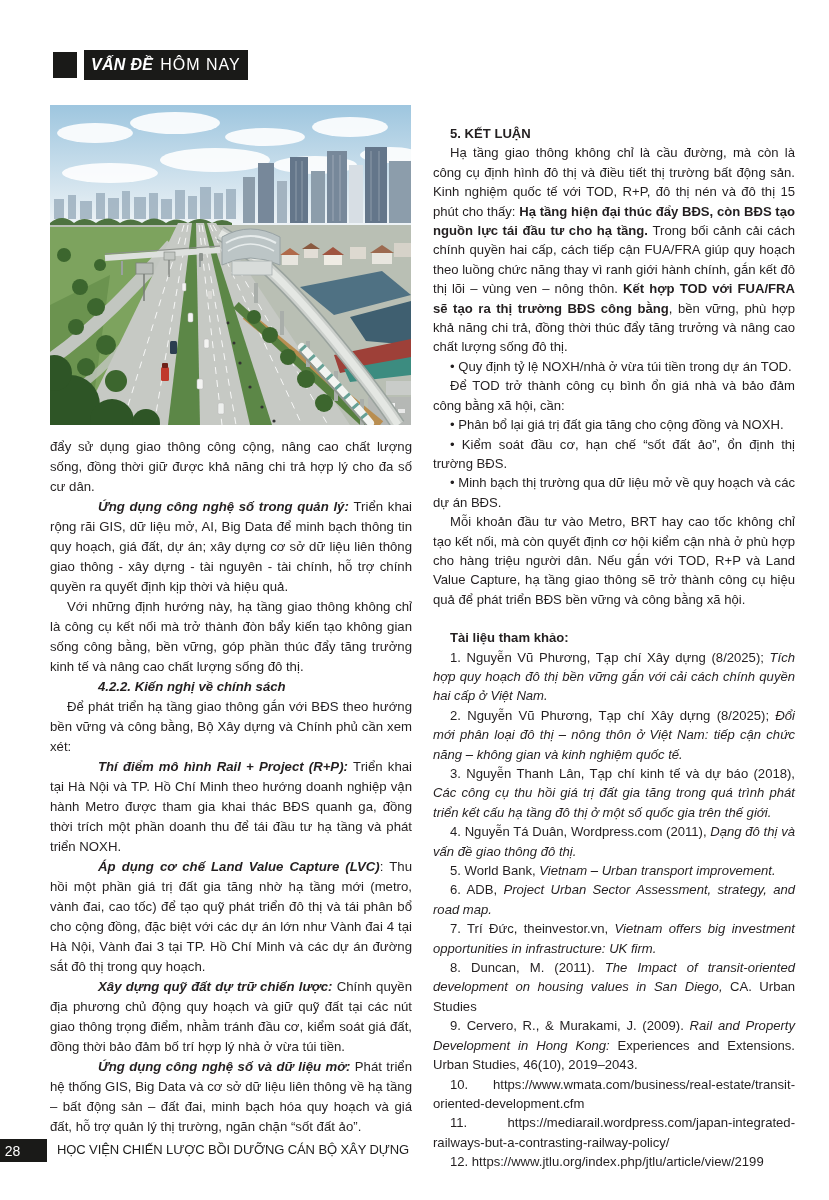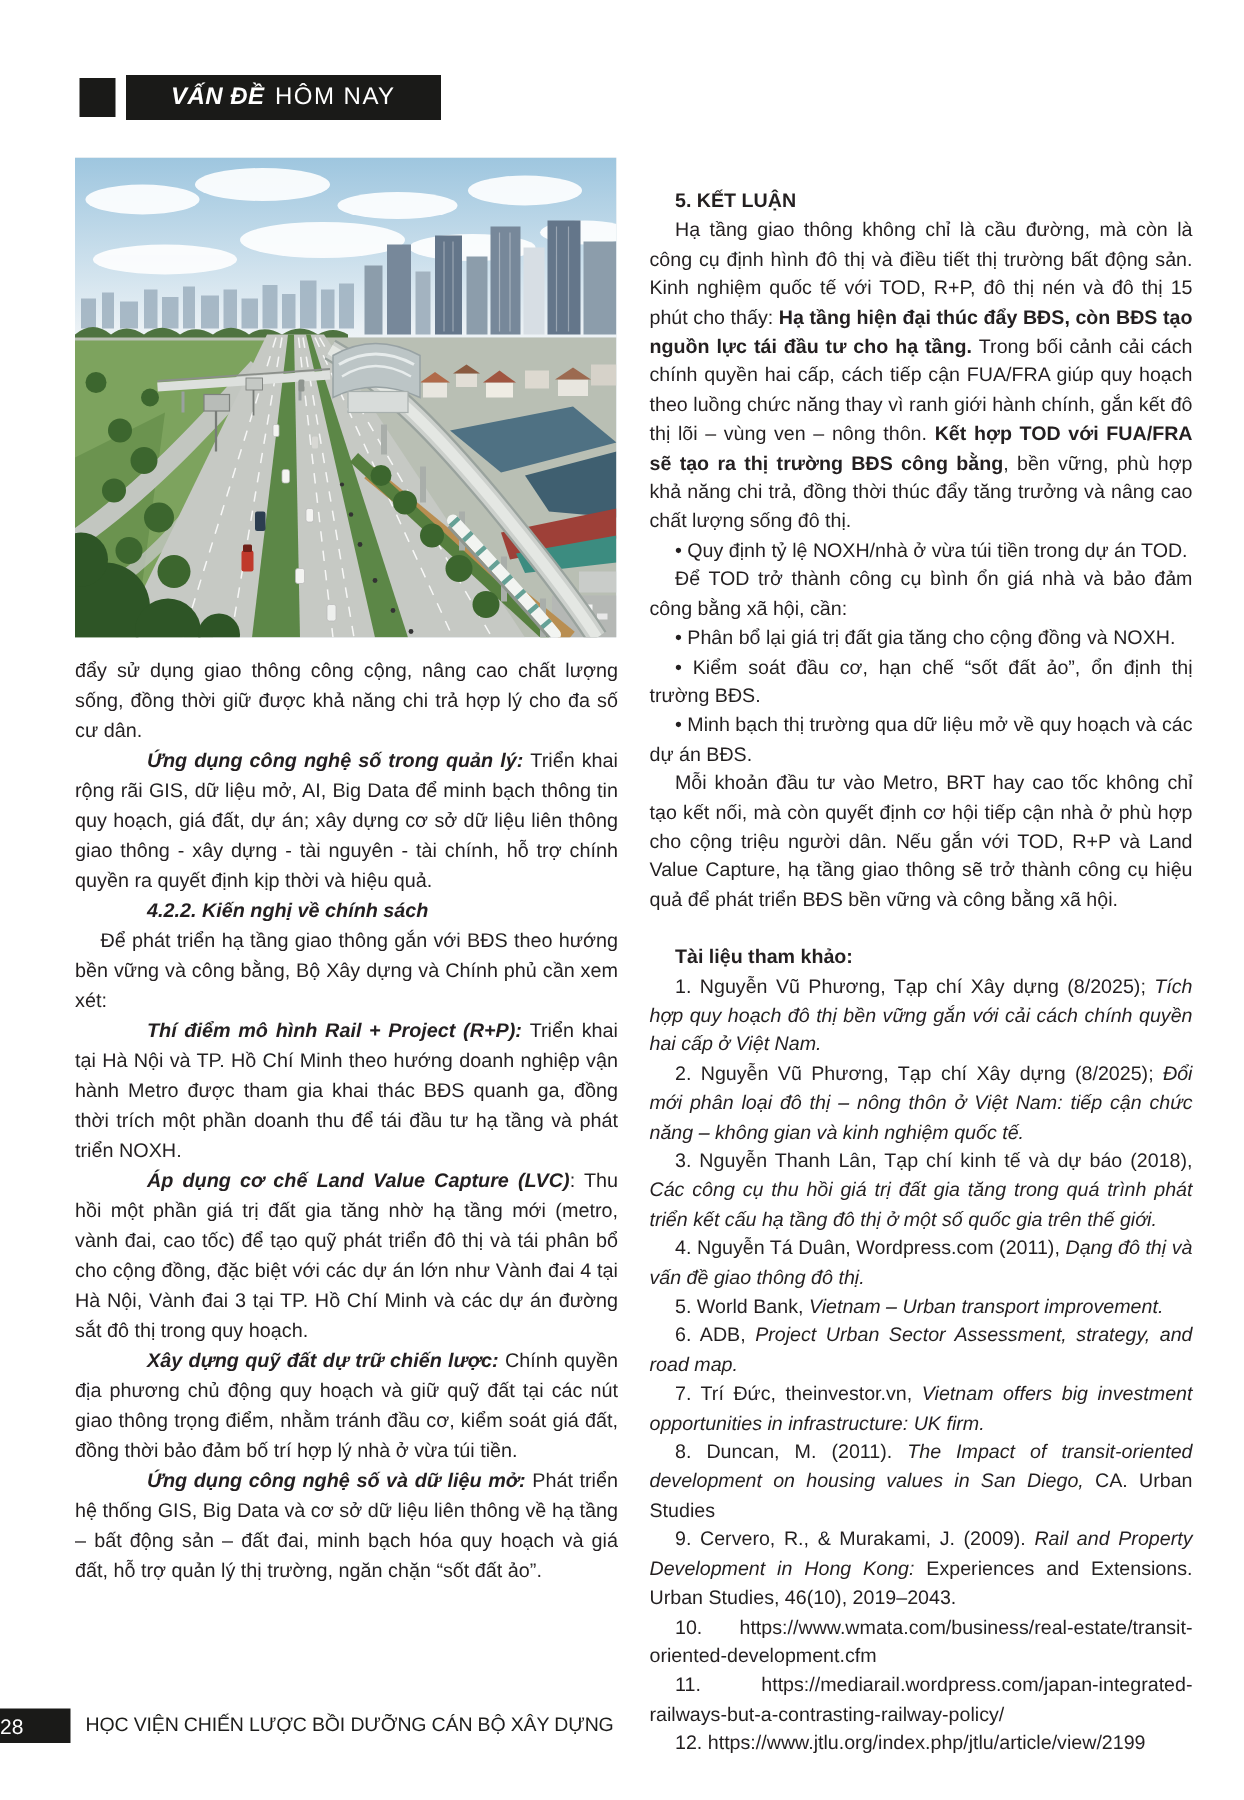--- a/index.html
+++ b/index.html
@@ -6,21 +6,21 @@
   body{
     width:829px;height:1200px;overflow:hidden;background:#ffffff;
     font-family:"Liberation Sans","DejaVu Sans",sans-serif;color:#231f20;
   }
   .page{position:relative;width:829px;height:1200px;background:#ffffff;}
 
   
   .hdr-square{position:absolute;left:53px;top:52px;width:24px;height:26px;background:#1a1a18;}
   .hdr-badge{
     position:absolute;left:84px;top:50px;height:30px;background:#1a1a18;color:#ffffff;
-    display:flex;align-items:center;padding:0 30px;gap:7px;white-space:nowrap;
+    display:flex;align-items:center;padding:0 7px;gap:7px;white-space:nowrap;
   }
   .hdr-badge .b1{font-weight:bold;font-style:italic;font-size:16px;letter-spacing:.3px;}
   .hdr-badge .b2{font-weight:normal;font-size:16px;letter-spacing:1px;}
 
   
   .photo{position:absolute;left:50px;top:105px;width:361px;height:320px;margin:0;overflow:hidden;background:#dfe7ec;}
   .photo svg{display:block;width:361px;height:320px;}
 
   
   .col{position:absolute;width:362px;text-align:justify;}
@@ -30,21 +30,21 @@
   .para.ind{text-indent:17px;}
   .para.gap{margin-top:19px;}
   .seg-r{font-weight:normal;font-style:normal;}
   .seg-b{font-weight:bold;font-style:normal;}
   .seg-i{font-weight:normal;font-style:italic;}
   .seg-bi{font-weight:bold;font-style:italic;margin-left:31px;}
 
   
   .ftr-bar{
     position:absolute;left:0;top:1139px;width:47px;height:23px;background:#1a1a18;color:#ffffff;
-    display:flex;align-items:center;justify-content:flex-start;padding-right:22px;box-sizing:border-box;
+    display:flex;align-items:center;justify-content:center;padding-right:22px;box-sizing:border-box;
     font-size:14px;
   }
   .ftr-pub{
     position:absolute;left:57px;top:1142px;font-size:13px;letter-spacing:-0.1px;color:#1d1d1b;white-space:nowrap;
   }
 </style>
 </head>
 <body>
 
 <div class="page">
@@ -236,36 +236,37 @@
           <circle cx="212" cy="302" r="1.6" fill="#333"></circle>
         <circle cx="178" cy="218" r="1.4" fill="#333"></circle>
           <circle cx="224" cy="316" r="1.6" fill="#333"></circle>
       </g>
     </svg>
   </figure>
 
   <section class="col left">
       <p class="para"><span class="seg-r">đẩy sử dụng giao thông công cộng, nâng cao chất lượng sống, đồng thời giữ được khả năng chi trả hợp lý cho đa số cư dân.</span></p>
       <p class="para ind"><span class="seg-bi">Ứng dụng công nghệ số trong quản lý: </span><span class="seg-r">Triển khai rộng rãi GIS, dữ liệu mở, AI, Big Data để minh bạch thông tin quy hoạch, giá đất, dự án; xây dựng cơ sở dữ liệu liên thông giao thông - xây dựng - tài nguyên - tài chính, hỗ trợ chính quyền ra quyết định kịp thời và hiệu quả.</span></p>
+      <p class="para ind"><span class="seg-r">Với những định hướng này, hạ tầng giao thông không chỉ là công cụ kết nối mà trở thành đòn bẩy kiến tạo không gian sống công bằng, bền vững, góp phần thúc đẩy tăng trưởng kinh tế và nâng cao chất lượng sống đô thị.</span></p>
       <p class="para ind"><span class="seg-bi">4.2.2. Kiến nghị về chính sách</span></p>
       <p class="para ind"><span class="seg-r">Để phát triển hạ tầng giao thông gắn với BĐS theo hướng bền vững và công bằng, Bộ Xây dựng và Chính phủ cần xem xét:</span></p>
       <p class="para ind"><span class="seg-bi">Thí điểm mô hình Rail + Project (R+P): </span><span class="seg-r">Triển khai tại Hà Nội và TP. Hồ Chí Minh theo hướng doanh nghiệp vận hành Metro được tham gia khai thác BĐS quanh ga, đồng thời trích một phần doanh thu để tái đầu tư hạ tầng và phát triển NOXH.</span></p>
       <p class="para ind"><span class="seg-bi">Áp dụng cơ chế Land Value Capture (LVC)</span><span class="seg-r">: Thu hồi một phần giá trị đất gia tăng nhờ hạ tầng mới (metro, vành đai, cao tốc) để tạo quỹ phát triển đô thị và tái phân bổ cho cộng đồng, đặc biệt với các dự án lớn như Vành đai 4 tại Hà Nội, Vành đai 3 tại TP. Hồ Chí Minh và các dự án đường sắt đô thị trong quy hoạch.</span></p>
       <p class="para ind"><span class="seg-bi">Xây dựng quỹ đất dự trữ chiến lược: </span><span class="seg-r">Chính quyền địa phương chủ động quy hoạch và giữ quỹ đất tại các nút giao thông trọng điểm, nhằm tránh đầu cơ, kiểm soát giá đất, đồng thời bảo đảm bố trí hợp lý nhà ở vừa túi tiền.</span></p>
       <p class="para ind"><span class="seg-bi">Ứng dụng công nghệ số và dữ liệu mở: </span><span class="seg-r">Phát triển hệ thống GIS, Big Data và cơ sở dữ liệu liên thông về hạ tầng – bất động sản – đất đai, minh bạch hóa quy hoạch và giá đất, hỗ trợ quản lý thị trường, ngăn chặn “sốt đất ảo”.</span></p>
     </section>
   <section class="col right">
       <p class="para ind"><span class="seg-b">5. KẾT LUẬN</span></p>
       <p class="para ind"><span class="seg-r">Hạ tầng giao thông không chỉ là cầu đường, mà còn là công cụ định hình đô thị và điều tiết thị trường bất động sản. Kinh nghiệm quốc tế với TOD, R+P, đô thị nén và đô thị 15 phút cho thấy: </span><span class="seg-b">Hạ tầng hiện đại thúc đẩy BĐS, còn BĐS tạo nguồn lực tái đầu tư cho hạ tầng. </span><span class="seg-r">Trong bối cảnh cải cách chính quyền hai cấp, cách tiếp cận FUA/FRA giúp quy hoạch theo luồng chức năng thay vì ranh giới hành chính, gắn kết đô thị lõi – vùng ven – nông thôn. </span><span class="seg-b">Kết hợp TOD với FUA/FRA sẽ tạo ra thị trường BĐS công bằng</span><span class="seg-r">, bền vững, phù hợp khả năng chi trả, đồng thời thúc đẩy tăng trưởng và nâng cao chất lượng sống đô thị.</span></p>
       <p class="para ind"><span class="seg-r">• Quy định tỷ lệ NOXH/nhà ở vừa túi tiền trong dự án TOD.</span></p>
       <p class="para ind"><span class="seg-r">Để TOD trở thành công cụ bình ổn giá nhà và bảo đảm công bằng xã hội, cần:</span></p>
       <p class="para ind"><span class="seg-r">• Phân bổ lại giá trị đất gia tăng cho cộng đồng và NOXH.</span></p>
       <p class="para ind"><span class="seg-r">• Kiểm soát đầu cơ, hạn chế “sốt đất ảo”, ổn định thị trường BĐS.</span></p>
       <p class="para ind"><span class="seg-r">• Minh bạch thị trường qua dữ liệu mở về quy hoạch và các dự án BĐS.</span></p>
-      <p class="para ind"><span class="seg-r">Mỗi khoản đầu tư vào Metro, BRT hay cao tốc không chỉ tạo kết nối, mà còn quyết định cơ hội tiếp cận nhà ở phù hợp cho cộng triệu người dân. Nếu gắn với TOD, R+P và Land Value Capture, hạ tầng giao thông sẽ trở thành công cụ hiệu quả để phát triển BĐS bền vững và công bằng xã hội.</span></p>
+      <p class="para ind"><span class="seg-r">Mỗi khoản đầu tư vào Metro, BRT hay cao tốc không chỉ tạo kết nối, mà còn quyết định cơ hội kiểm cận nhà ở phù hợp cho hàng triệu người dân. Nếu gắn với TOD, R+P và Land Value Capture, hạ tầng giao thông sẽ trở thành công cụ hiệu quả để phát triển BĐS bền vững và công bằng xã hội.</span></p>
       <p class="para ind gap"><span class="seg-b">Tài liệu tham khảo:</span></p>
       <p class="para ind"><span class="seg-r">1.  Nguyễn Vũ Phương, Tạp chí Xây dựng (8/2025); </span><span class="seg-i">Tích hợp quy hoạch đô thị bền vững gắn với cải cách chính quyền hai cấp ở Việt Nam.</span></p>
       <p class="para ind"><span class="seg-r">2.  Nguyễn Vũ Phương, Tạp chí Xây dựng (8/2025); </span><span class="seg-i">Đổi mới phân loại đô thị – nông thôn ở Việt Nam: tiếp cận chức năng – không gian và kinh nghiệm quốc tế.</span></p>
       <p class="para ind"><span class="seg-r">3. Nguyễn Thanh Lân, Tạp chí kinh tế và dự báo (2018), </span><span class="seg-i">Các công cụ thu hồi giá trị đất gia tăng trong quá trình phát triển kết cấu hạ tầng đô thị ở một số quốc gia trên thế giới.</span></p>
       <p class="para ind"><span class="seg-r">4.  Nguyễn Tá Duân, Wordpress.com (2011), </span><span class="seg-i">Dạng đô thị và vấn đề giao thông đô thị.</span></p>
       <p class="para ind"><span class="seg-r">5.  World Bank, </span><span class="seg-i">Vietnam – Urban transport improvement.</span></p>
       <p class="para ind"><span class="seg-r">6.  ADB, </span><span class="seg-i">Project Urban Sector Assessment, strategy, and road map.</span></p>
       <p class="para ind"><span class="seg-r">7. Trí Đức, theinvestor.vn, </span><span class="seg-i">Vietnam offers big investment opportunities in infrastructure: UK firm.</span></p>
       <p class="para ind"><span class="seg-r">8. Duncan, M. (2011). </span><span class="seg-i">The Impact of transit-oriented development on housing values in San Diego, </span><span class="seg-r">CA. Urban Studies</span></p>
       <p class="para ind"><span class="seg-r">9. Cervero, R., &amp; Murakami, J. (2009). </span><span class="seg-i">Rail and Property Development in Hong Kong: </span><span class="seg-r">Experiences and Extensions. Urban Studies, 46(10), 2019–2043.</span></p>

